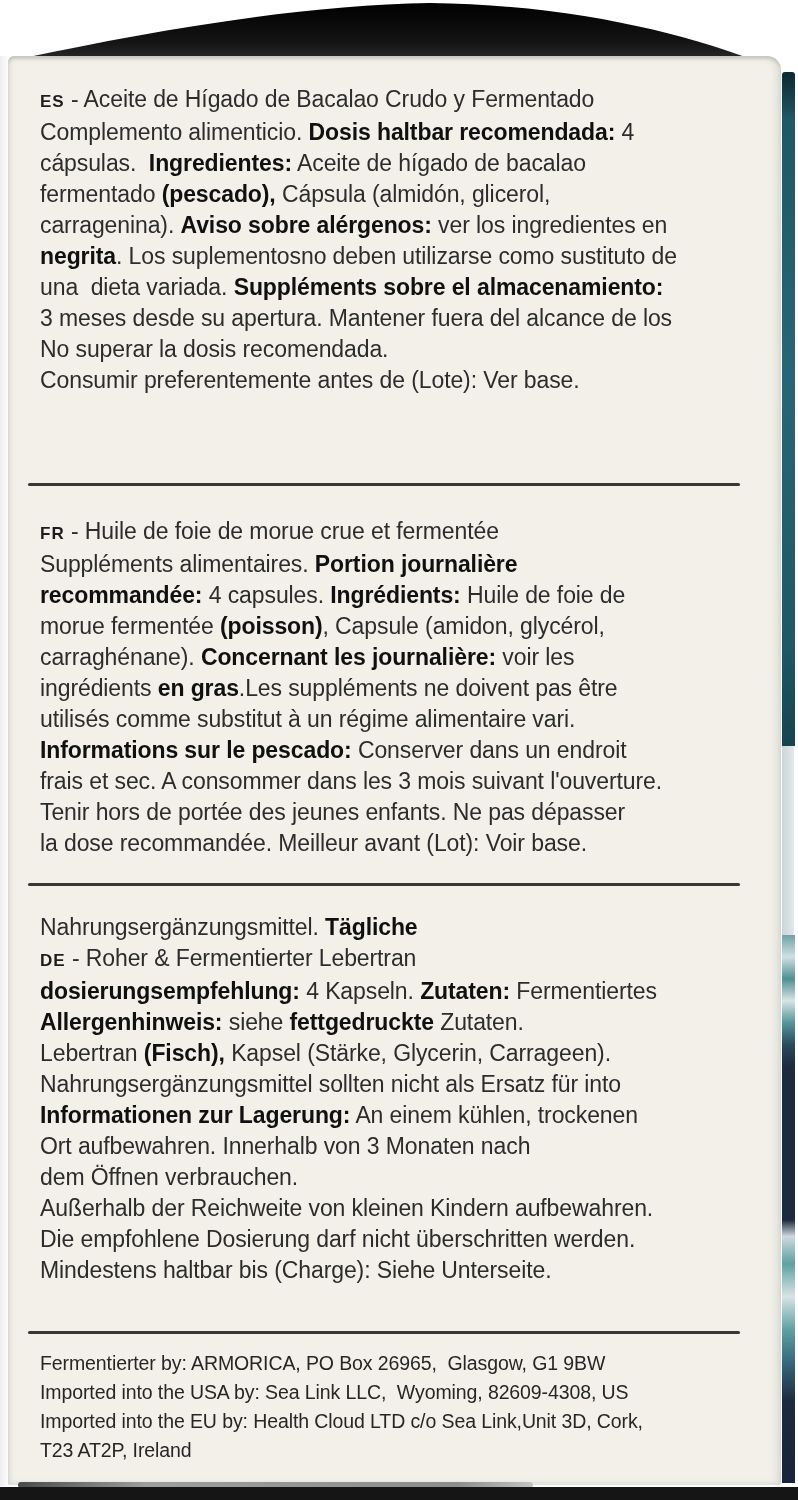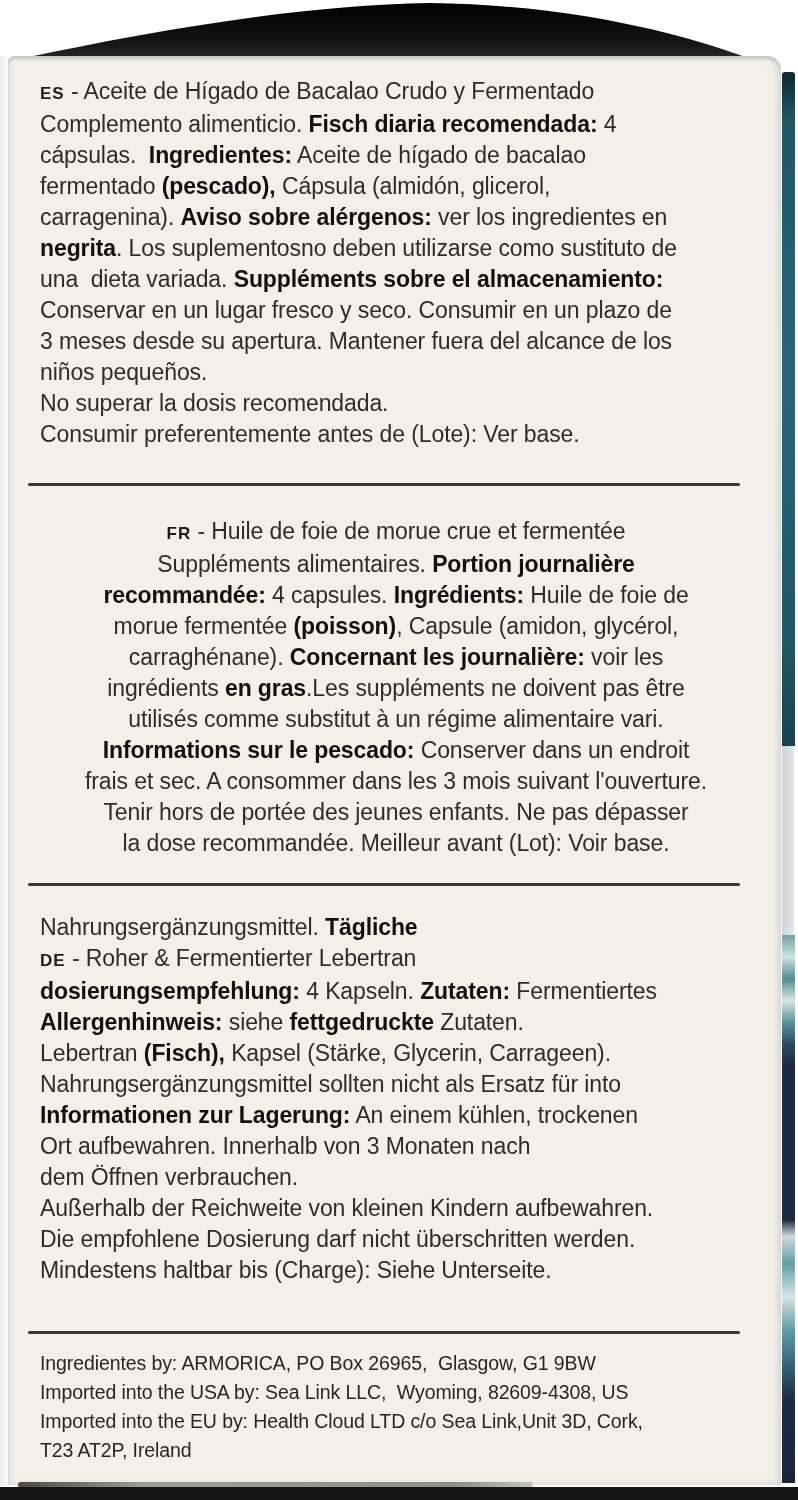--- a/index.html
+++ b/index.html
@@ -19,22 +19,22 @@
     position:absolute;left:8px;top:56px;width:773px;height:1429px;
     background:#f2f0e9;
     border-radius:6px 14px 2px 2px;
     box-shadow:inset -4px 0 8px rgba(110,125,135,.18),
                inset 3px 0 5px rgba(120,130,140,.10),
                inset 0 3px 3px rgba(0,0,0,.12);
     overflow:hidden;
   }
   .section{position:absolute;left:32px;width:712px;color:#2c2c2c;}
   .section .line{white-space:pre;letter-spacing:-0.1px;}
-  .sec-es{top:20px;font-size:23px;line-height:31px;}
-  .sec-fr{top:460px;font-size:23px;line-height:31px;text-align:center;}
+  .sec-es{top:28px;font-size:23px;line-height:31px;}
+  .sec-fr{top:460px;font-size:23px;line-height:31px;}
   .sec-de{top:856px;font-size:23px;line-height:31px;}
   .sec-manufacturer{top:1293px;font-size:19.5px;line-height:29px;color:#262626;}
   .b{font-weight:bold;color:#101010;}
   .lang{font-weight:bold;font-size:17px;letter-spacing:1px;color:#1c1c1c;}
   .divider{
     position:absolute;left:20px;width:712px;height:3px;
     background:#383838;border-radius:2px;
   }
   .divider-1{top:427px;}
   .divider-2{top:827px;}
@@ -79,29 +79,27 @@
         <stop offset="0.55" stop-color="#141414"></stop>
         <stop offset="1" stop-color="#3a3a3a"></stop>
       </linearGradient>
     </defs>
     <path d="M 24,58 C 150,31 300,5 430,3 C 580,5 700,37 776,69 L 776,74 C 600,65 300,62 24,60 Z" fill="url(#arcg)"></path>
   </svg>
 
   <div class="label-panel">
     <div class="section sec-es">
         <div class="line"><span class="lang">ES</span><span> - Aceite de Hígado de Bacalao Crudo y Fermentado</span></div>
-        <div class="line"><span>Complemento alimenticio. </span><span class="b">Fisch diaria recomendada:</span><span> 4</span></div>
+        <div class="line"><span>Complemento alimenticio. </span><span class="b">Dosis haltbar recomendada:</span><span> 4</span></div>
         <div class="line"><span>cápsulas.  </span><span class="b">Ingredientes:</span><span> Aceite de hígado de bacalao</span></div>
         <div class="line"><span>fermentado </span><span class="b">(pescado),</span><span> Cápsula (almidón, glicerol,</span></div>
         <div class="line"><span>carragenina). </span><span class="b">Aviso sobre alérgenos:</span><span> ver los ingredientes en</span></div>
         <div class="line"><span class="b">negrita</span><span>. Los suplementosno deben utilizarse como sustituto de</span></div>
         <div class="line"><span>una  dieta variada. </span><span class="b">Suppléments sobre el almacenamiento:</span></div>
-        <div class="line"><span>Conservar en un lugar fresco y seco. Consumir en un plazo de</span></div>
         <div class="line"><span>3 meses desde su apertura. Mantener fuera del alcance de los</span></div>
-        <div class="line"><span>niños pequeños.</span></div>
         <div class="line"><span>No superar la dosis recomendada.</span></div>
         <div class="line"><span>Consumir preferentemente antes de (Lote): Ver base.</span></div>
       </div>
     <div class="divider divider-1"></div>
     <div class="section sec-fr">
         <div class="line"><span class="lang">FR</span><span> - Huile de foie de morue crue et fermentée</span></div>
         <div class="line"><span>Suppléments alimentaires. </span><span class="b">Portion journalière</span></div>
         <div class="line"><span class="b">recommandée:</span><span> 4 capsules. </span><span class="b">Ingrédients:</span><span> Huile de foie de</span></div>
         <div class="line"><span>morue fermentée </span><span class="b">(poisson)</span><span>, Capsule (amidon, glycérol,</span></div>
         <div class="line"><span>carraghénane). </span><span class="b">Concernant les journalière:</span><span> voir les</span></div>
@@ -122,21 +120,21 @@
         <div class="line"><span>Nahrungsergänzungsmittel sollten nicht als Ersatz für into</span></div>
         <div class="line"><span class="b">Informationen zur Lagerung:</span><span> An einem kühlen, trockenen</span></div>
         <div class="line"><span>Ort aufbewahren. Innerhalb von 3 Monaten nach</span></div>
         <div class="line"><span>dem Öffnen verbrauchen.</span></div>
         <div class="line"><span>Außerhalb der Reichweite von kleinen Kindern aufbewahren.</span></div>
         <div class="line"><span>Die empfohlene Dosierung darf nicht überschritten werden.</span></div>
         <div class="line"><span>Mindestens haltbar bis (Charge): Siehe Unterseite.</span></div>
       </div>
     <div class="divider divider-3"></div>
     <div class="section sec-manufacturer">
-        <div class="line"><span>Ingredientes by: ARMORICA, PO Box 26965,  Glasgow, G1 9BW</span></div>
+        <div class="line"><span>Fermentierter by: ARMORICA, PO Box 26965,  Glasgow, G1 9BW</span></div>
         <div class="line"><span>Imported into the USA by: Sea Link LLC,  Wyoming, 82609-4308, US</span></div>
         <div class="line"><span>Imported into the EU by: Health Cloud LTD c/o Sea Link,Unit 3D, Cork,</span></div>
         <div class="line"><span>T23 AT2P, Ireland</span></div>
       </div>
   </div>
 
   <div class="box-edge-teal"></div>
   <div class="box-edge-light"></div>
   <div class="box-edge-illustrated"></div>
 

